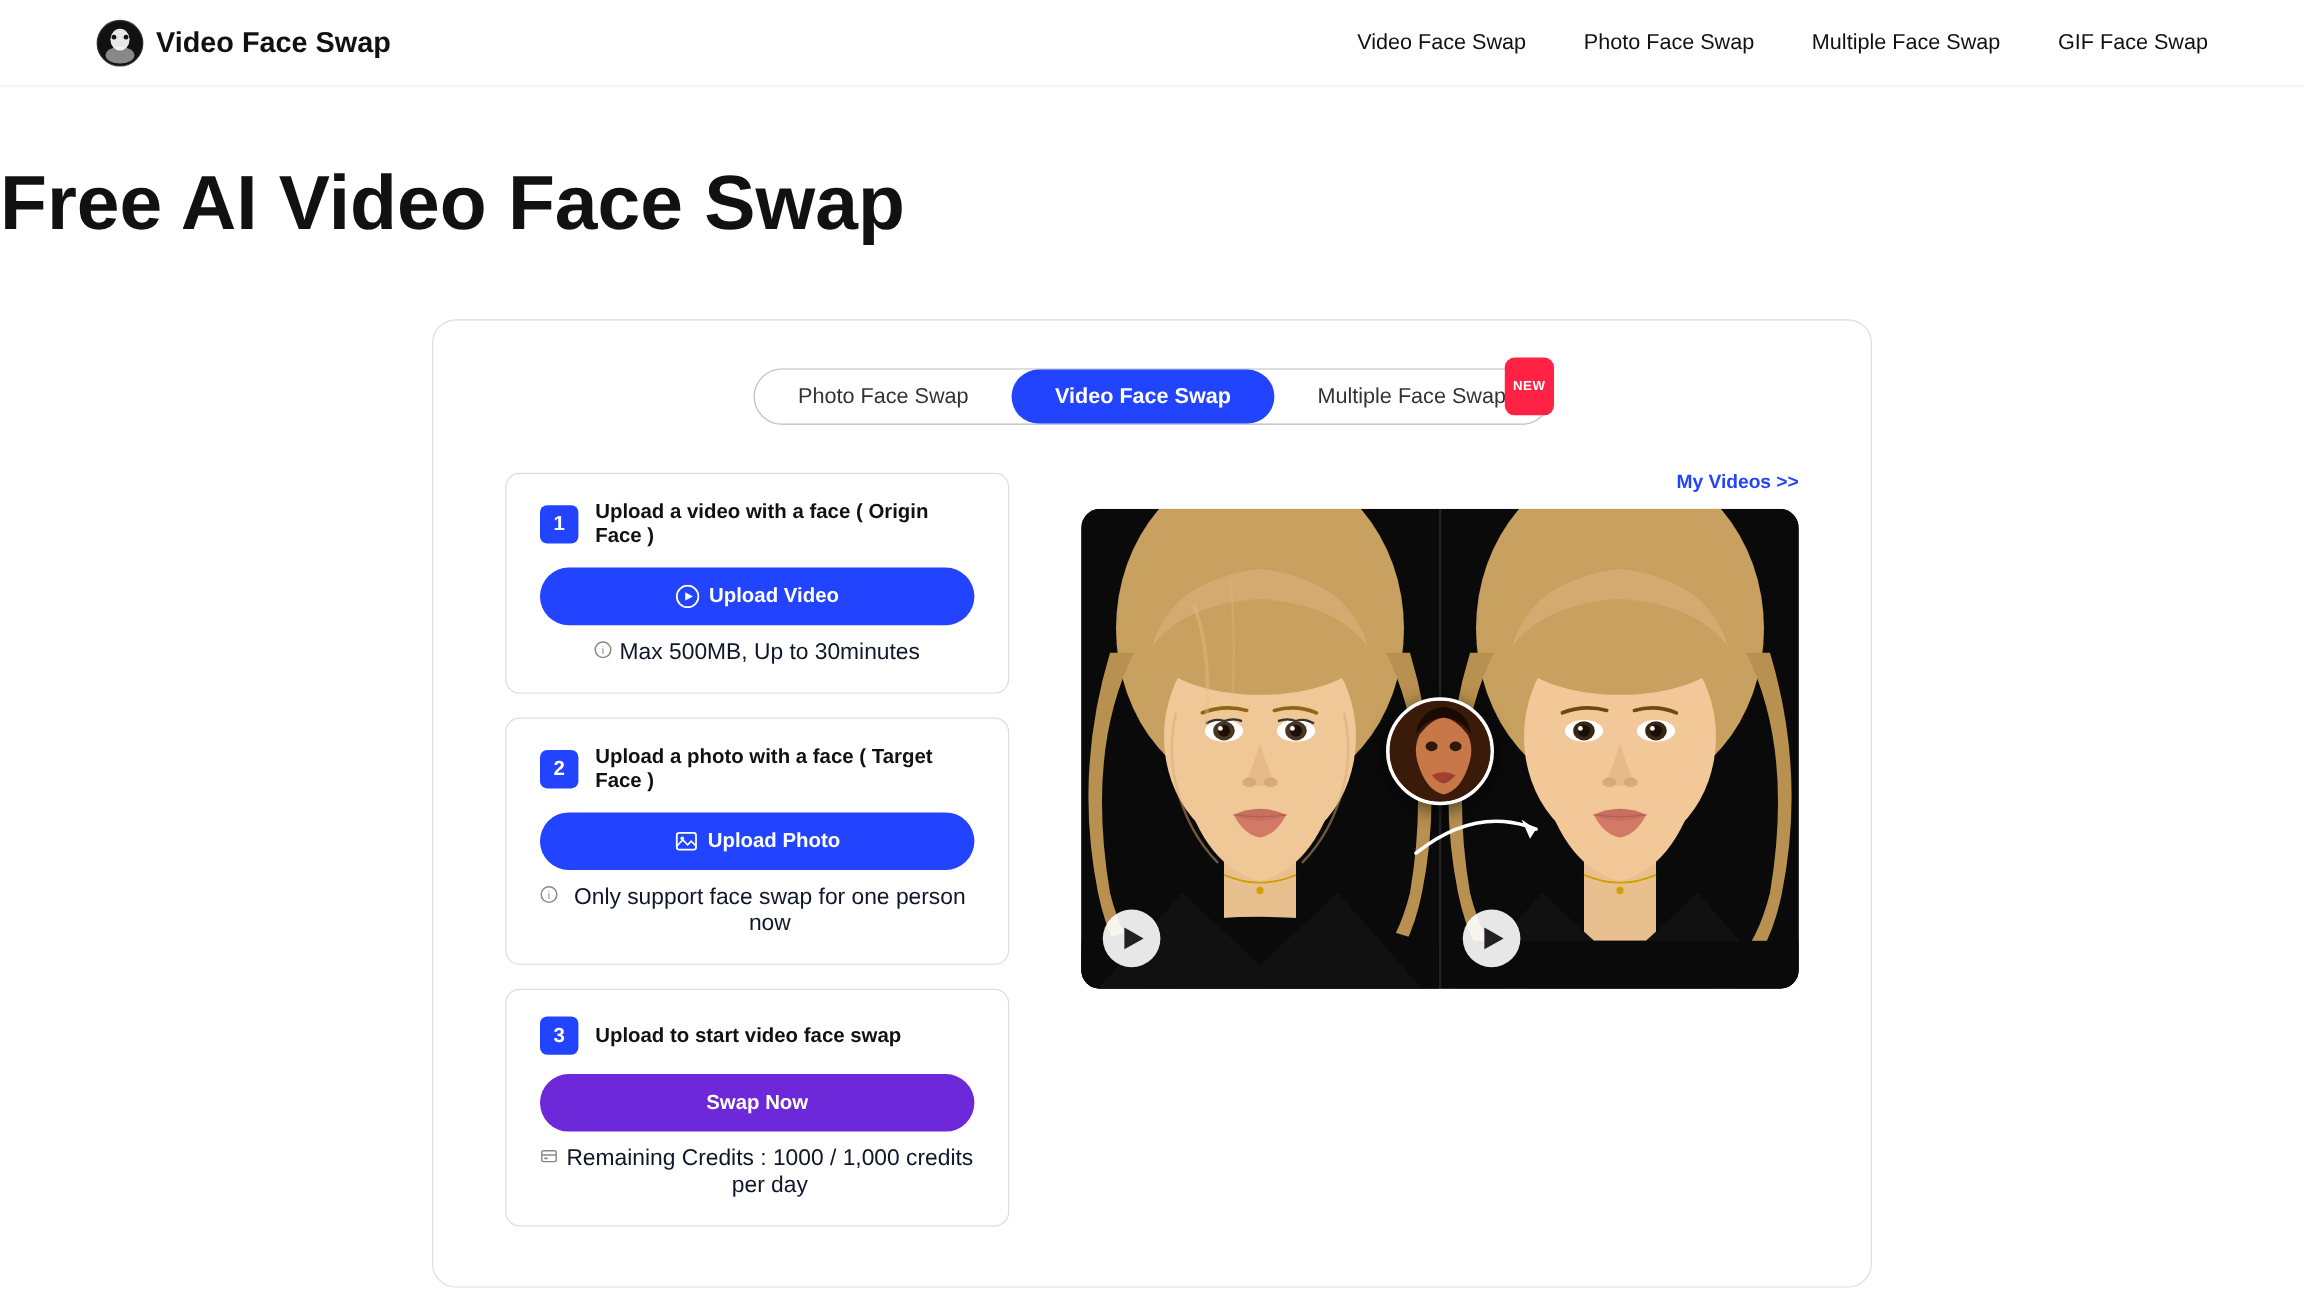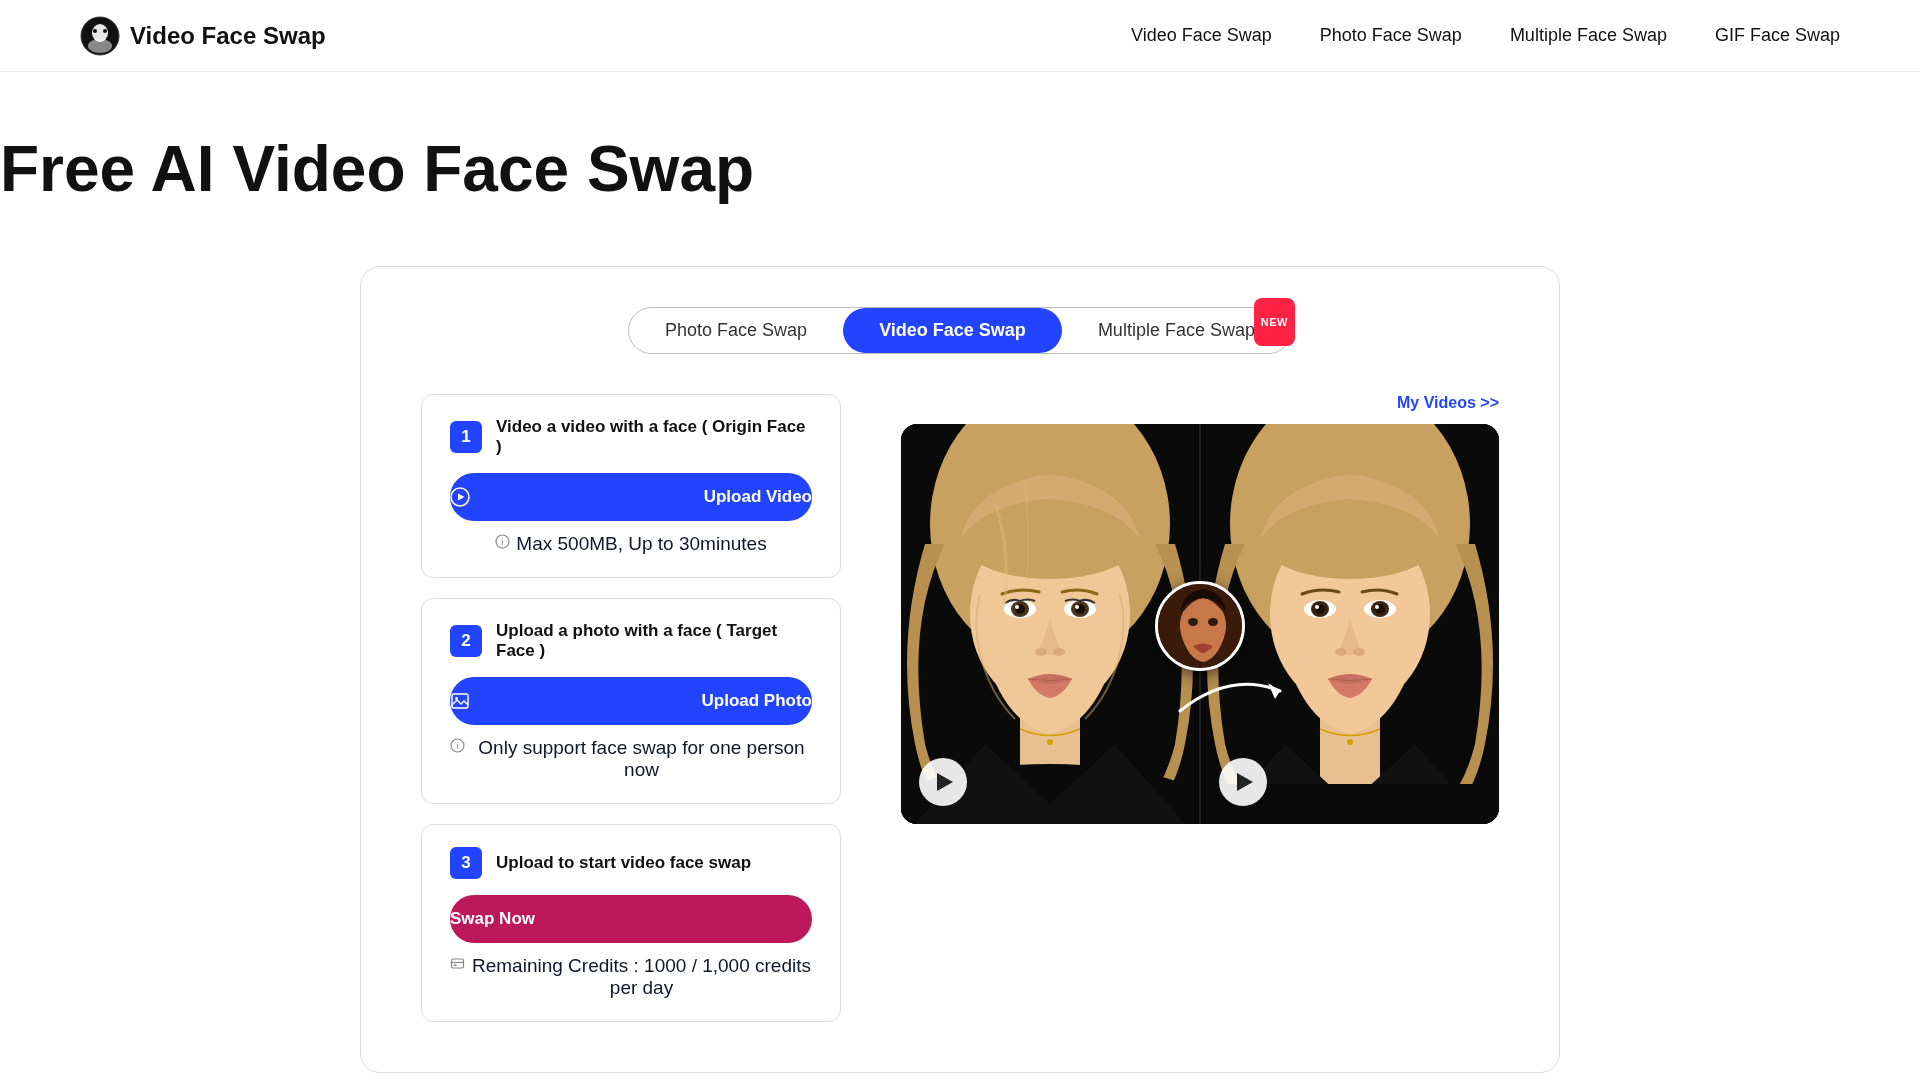--- a/index.html
+++ b/index.html
@@ -54,26 +54,26 @@
     }
     .step-header { display: flex; align-items: center; gap: 14px; margin-bottom: 16px; }
     .step-number {
       background: #2244ff; color: #fff; border-radius: 6px;
       width: 32px; height: 32px; display: flex; align-items: center; justify-content: center;
       font-size: 17px; font-weight: 700; flex-shrink: 0;
     }
     .step-title { font-size: 17px; font-weight: 600; color: #111; }
 
     .upload-btn {
-      display: flex; align-items: center; justify-content: space-between; gap: 8px;
+      display: flex; align-items: center; justify-content: center; gap: 8px;
       width: 100%; padding: 14px 0; background: #2244ff; color: #fff;
       border: none; border-radius: 30px; font-size: 17px; font-weight: 600; cursor: pointer;
       margin-bottom: 12px;
     }
-    .upload-btn.disabled { background: #be185d; cursor: not-allowed; }
+    .upload-btn.disabled { background: #6d28d9; cursor: not-allowed; }
 
     .step-note {
       display: flex; align-items: flex-start; gap: 6px;
       font-size: 13.5px; color: #555; text-align: center; justify-content: center;
     }
     .step-note span { font-size: 19px; color: #0f172a; }
 
     .my-videos-link {
       text-align: right; margin-bottom: 12px;
     }
@@ -134,21 +134,21 @@
     </div>
   </div>
 
   <div class="content-row">
 
     <div class="steps">
 
       <div class="step-card">
         <div class="step-header">
           <div class="step-number">1</div>
-          <span class="step-title">Video a video with a face ( Origin Face )</span>
+          <span class="step-title">Upload a video with a face ( Origin Face )</span>
         </div>
         <button class="upload-btn">
           <svg width="20" height="20" viewBox="0 0 20 20" fill="none">
             <circle cx="10" cy="10" r="9" stroke="#fff" stroke-width="1.5"></circle>
             <polygon points="8,6.5 14.5,10 8,13.5" fill="#fff"></polygon>
           </svg>
           <span>Upload Video</span>
         </button>
         <div class="step-note">
           <svg width="15" height="15" viewBox="0 0 15 15" fill="none" style="flex-shrink:0;margin-top:1px">

